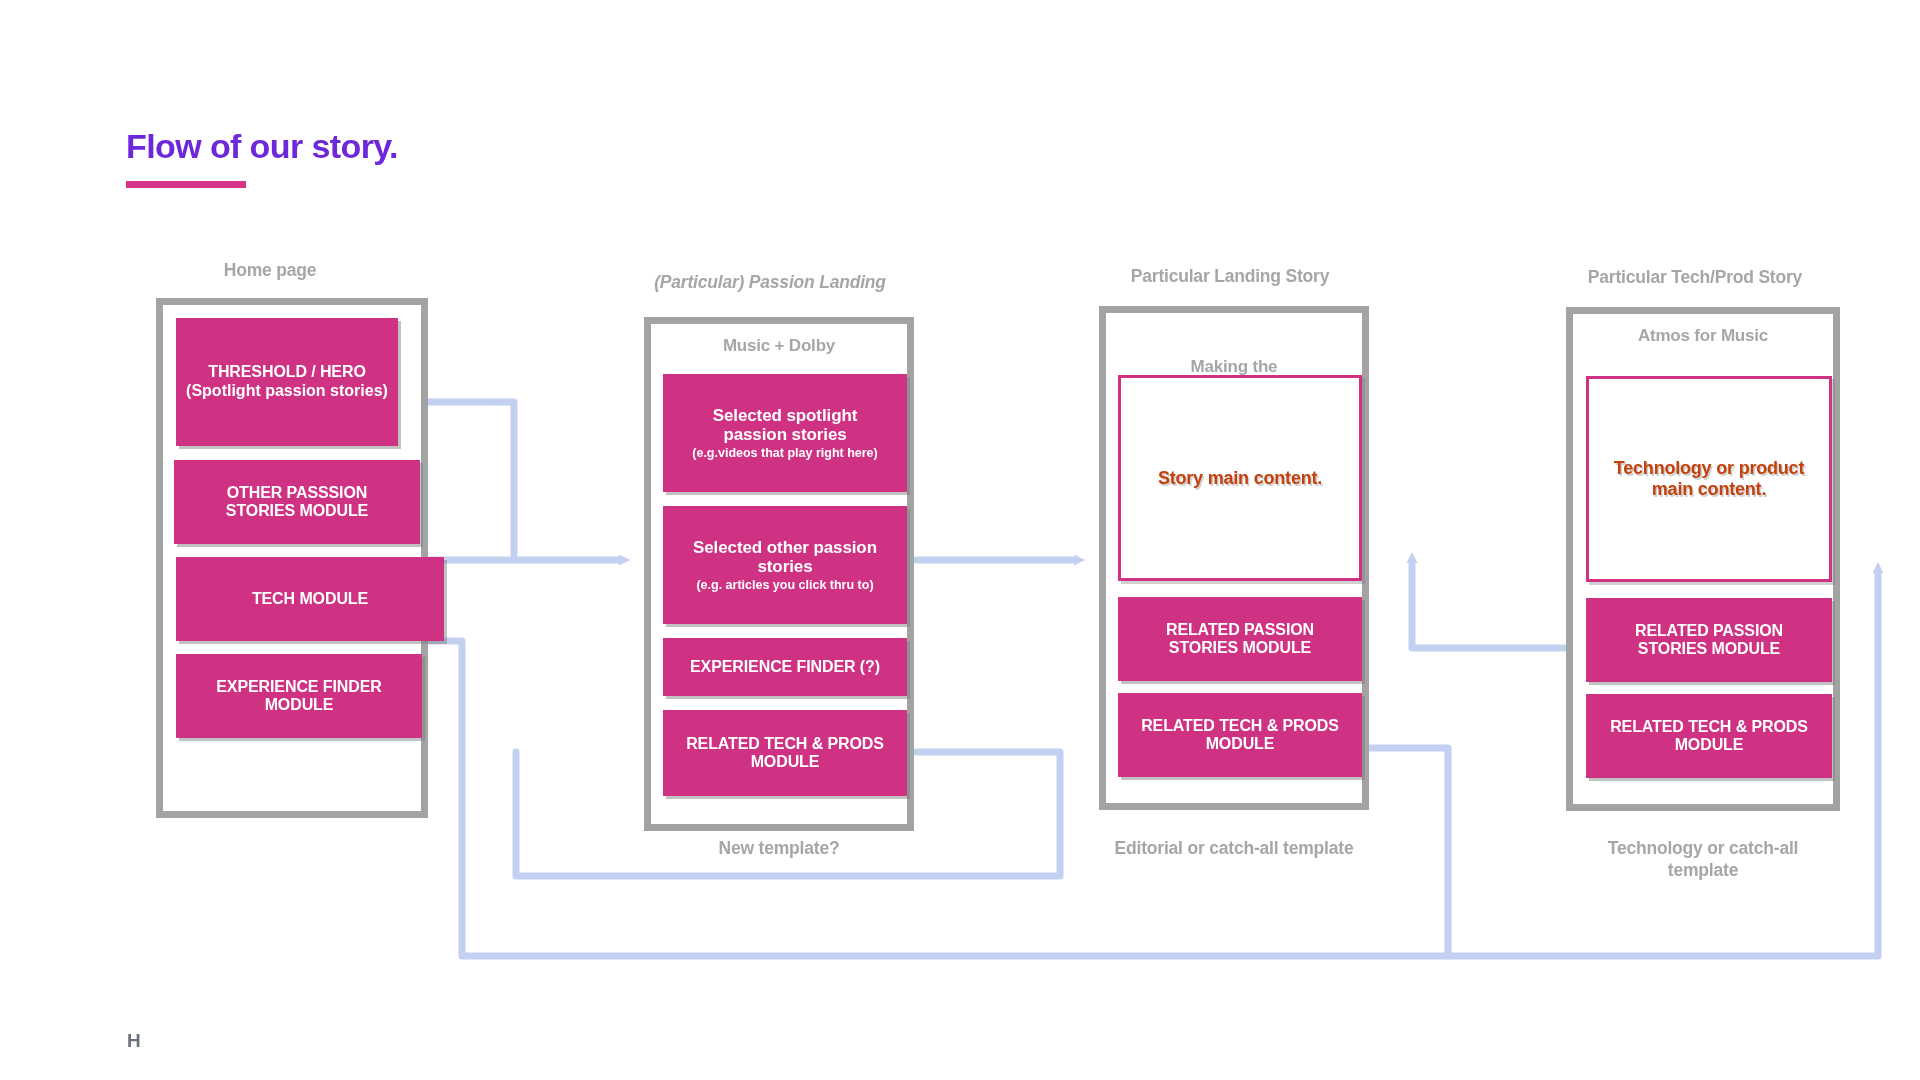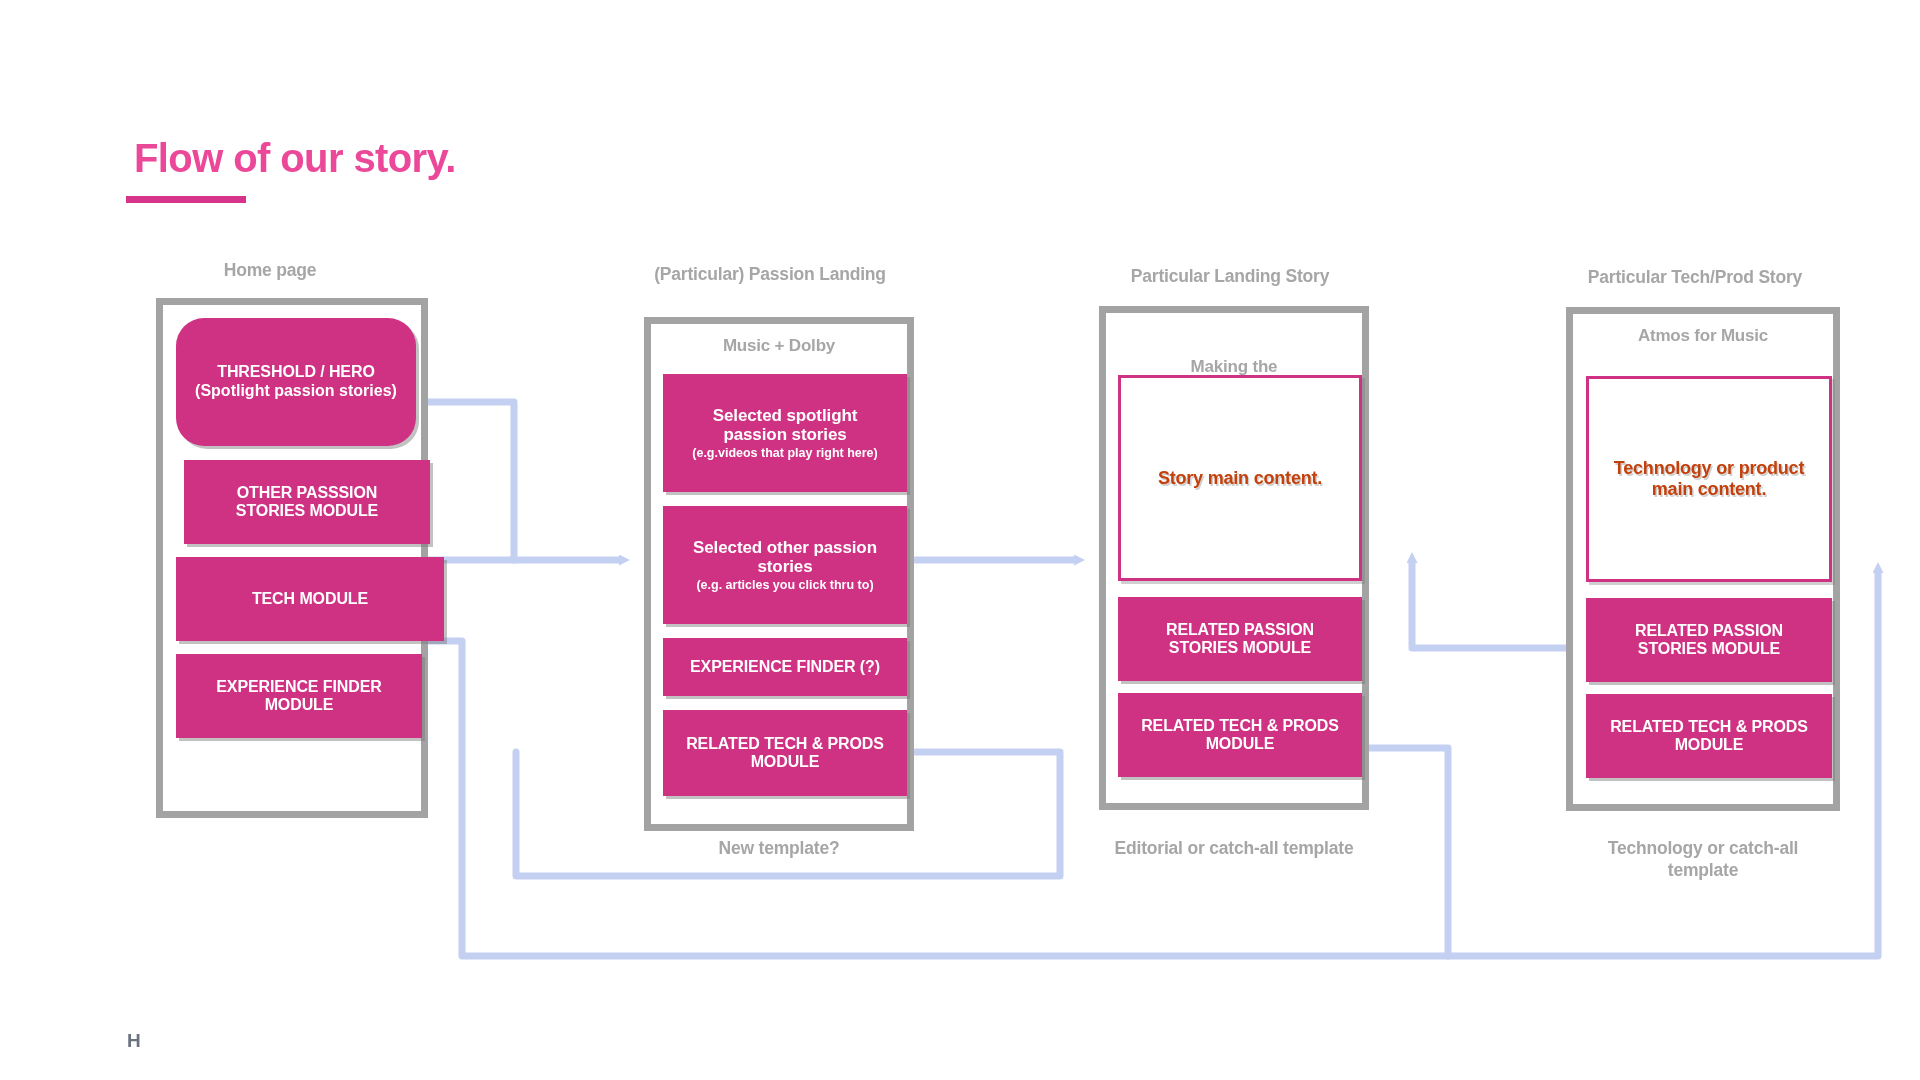--- a/index.html
+++ b/index.html
@@ -13,26 +13,26 @@
     height: 1080px;
     position: relative;
     overflow: hidden;
     font-family: "Liberation Sans", sans-serif;
     -webkit-font-smoothing: antialiased;
   }
 
   
   #title-block { position: absolute; left: 126px; top: 128px; }
   #page-title {
-    font-size: 40px;
-    font-weight: bold;
-    color: #ec4899;
+    font-size: 34px;
+    font-weight: bold;
+    color: #6d28d9;
     letter-spacing: -0.6px;
     line-height: 1.1;
-    margin: 8px;
+    margin: 0;
     white-space: nowrap;
   }
   #title-rule {
     margin-top: 16px;
     width: 120px;
     height: 7px;
     background: #d6348a;
   }
 
   
@@ -191,28 +191,28 @@
 
   </g>
 </svg>
 
 <div class="column" style="left:120px; top:260px; width:300px; height:560px;">
 
   <div class="col-heading" style="top:0px;">Home page</div>
 
   <div class="screen" style="left:36px; top:38px; width:272px; height:520px;">
 
-    <div class="module" style="left:13px; top:13px; width:240px; height:128px;border-radius:28px;">
+    <div class="module" style="left:13px; top:13px; width:222px; height:128px;">
       <div>
         <span class="m-main">THRESHOLD / HERO</span>
         <span class="m-sub">(Spotlight passion stories)</span>
       </div>
     </div>
 
-    <div class="module" style="left:21px; top:155px; width:246px; height:84px;">
+    <div class="module" style="left:11px; top:155px; width:246px; height:84px;">
       <div>
         <span class="m-main">OTHER PASSSION<br>STORIES MODULE</span>
       </div>
     </div>
 
     <div class="module" style="left:13px; top:252px; width:268px; height:84px;">
       <div>
         <span class="m-main">TECH MODULE</span>
       </div>
     </div>
@@ -221,21 +221,21 @@
       <div>
         <span class="m-main">EXPERIENCE FINDER<br>MODULE</span>
       </div>
     </div>
 
   </div>
 </div>
 
 <div class="column" style="left:600px; top:260px; width:340px; height:640px;">
 
-  <div class="col-heading" style="top:4px;">(Particular) Passion Landing</div>
+  <div class="col-heading" style="top:12px;font-style:italic;">(Particular) Passion Landing</div>
 
   <div class="screen" style="left:44px; top:49px; width:270px; height:514px;margin-top:8px;">
 
     <div class="screen-title" style="top:12px;">Music + Dolby</div>
 
     <div class="module sentence" style="left:12px; top:182px; width:244px; height:118px;">
       <div>
         <span class="m-main">Selected other passion<br>stories</span>
         <span class="m-sub">(e.g. articles you click thru to)</span>
       </div>

